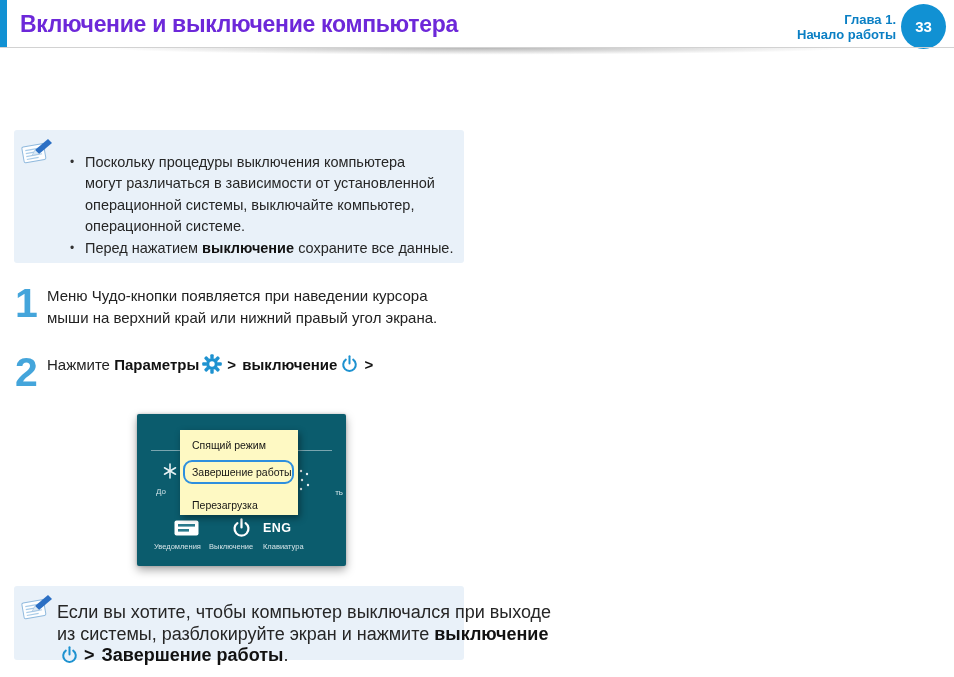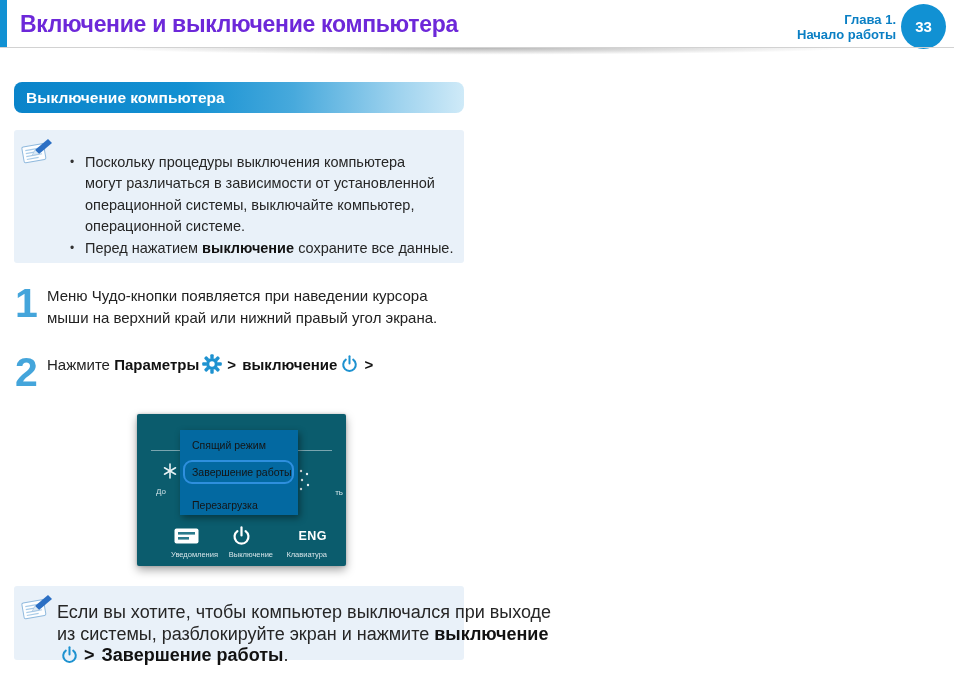--- a/index.html
+++ b/index.html
@@ -39,47 +39,44 @@
   .gt { margin:0 2px; font-weight:bold; color:#111; }
 
   
   .shot { position:absolute; left:137px; top:414px; width:209px; height:152px; background:#0b5c6d; border-radius:2px;
     box-shadow:0 4px 10px rgba(0,0,0,0.35), 0 0 3px rgba(0,0,0,0.2); margin:0; }
   .shot-divider { position:absolute; left:14px; top:36px; width:181px; height:1px; background:rgba(255,255,255,0.45); }
   .charm-left-icon { position:absolute; left:25px; top:49px; }
   .charm-left-label { position:absolute; left:19px; top:73px; font-size:8px; color:#cfe2e7; }
   .charm-right-dots { position:absolute; left:161px; top:54px; }
   .charm-right-label { position:absolute; right:3px; top:74px; font-size:8px; color:#cfe2e7; }
-  .popup { position:absolute; left:43px; top:16px; width:118px; height:85px; background:#0369a1; box-shadow:2px 3px 7px rgba(0,0,0,0.4); z-index:2; }
+  .popup { position:absolute; left:43px; top:16px; width:118px; height:85px; background:#fef9c3; box-shadow:2px 3px 7px rgba(0,0,0,0.4); z-index:2; }
   .popup-item { position:absolute; left:12px; font-size:10.5px; color:#141414; white-space:nowrap; }
   .i1 { top:9px; } .i2 { top:36px; } .i3 { top:69px; }
   .popup-hl { position:absolute; left:3px; top:30px; width:111px; height:24px; border:2px solid #2e8fde; border-radius:9px; box-sizing:border-box; }
-  .tile { position:absolute; top:111px; width:64px; text-align:right; z-index:1; }
+  .tile { position:absolute; top:103px; width:64px; text-align:left; z-index:1; }
   .t1 { left:17px; } .t2 { left:72px; } .t3 { left:126px; }
   .tile-icon { height:22px; display:flex; align-items:center; justify-content:center; }
   .tile-label { margin-top:3px; font-size:7.5px; color:#d5e4e8; white-space:nowrap; }
   .tile-eng { height:22px; line-height:22px; font-size:12.5px; font-weight:bold; color:#fff; letter-spacing:0.5px; }
 </style>
 </head>
 <body>
 
 <div class="page">
 
   <div class="accent-bar"></div>
   <h1 class="page-title">Включение и выключение компьютера</h1>
   <div class="chapter">
     <div>Глава 1.</div>
     <div>Начало работы</div>
   </div>
   <div class="page-badge">33</div>
   <div class="header-divider"></div>
 
-  <div class="section-header">
-    <span>Выключение компьютера</span>
-  </div>
 
   <div class="note note1">
     <span class="note-icon">
       <svg width="34" height="30" viewBox="0 0 34 30">
         <g transform="rotate(-10 14 18)">
           <rect x="2" y="9" width="22" height="16" rx="1.5" fill="#fdfeff" stroke="#8fb9dd" stroke-width="1"></rect>
           <g stroke="#a8cbe8" stroke-width="1.2">
             <line x1="5" y1="13" x2="21" y2="13"></line>
               <line x1="5" y1="16" x2="21" y2="16"></line>
             <line x1="5" y1="19" x2="21" y2="19"></line>

